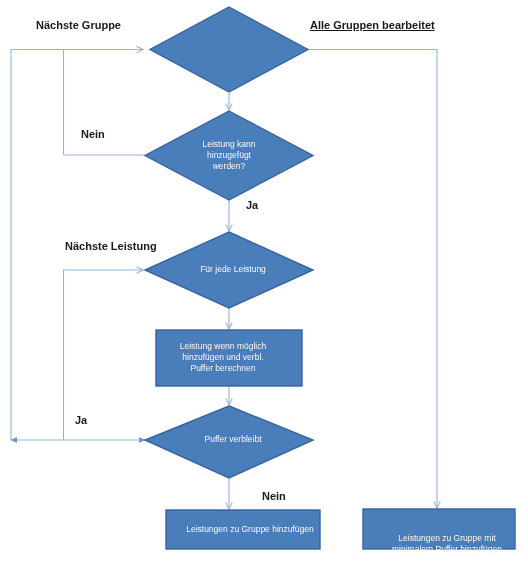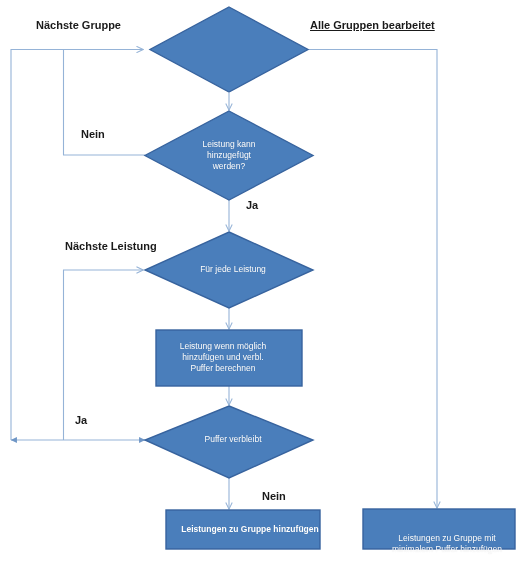--- a/index.html
+++ b/index.html
@@ -85,21 +85,21 @@
 werden?</div>
 
   <div class="node-label" style="left:159px;top:264px;width:148px;text-align:center;">Für jede Leistung</div>
 
   <div class="node-label" style="left:156px;top:341px;width:134px;">Leistung wenn möglich
 hinzufügen und verbl.
 Puffer berechnen</div>
 
   <div class="node-label" style="left:159px;top:434px;width:148px;">Puffer verbleibt</div>
 
-  <div class="node-label" style="left:166px;top:524px;width:168px;font-weight:bold;">Leistungen zu Gruppe hinzufügen</div>
+  <div class="node-label" style="left:166px;top:524px;width:168px;">Leistungen zu Gruppe hinzufügen</div>
 
   <div class="node-label" style="left:363px;top:517px;width:168px;margin-top:16px;">Leistungen zu Gruppe mit
 minimalem  Puffer hinzufügen</div>
 
   <div class="edge-label" style="left:36px;top:20px;">Nächste Gruppe</div>
 
   <div class="edge-label" style="left:310px;top:20px;text-decoration:underline;">Alle Gruppen bearbeitet</div>
 
   <div class="edge-label" style="left:81px;top:129px;">Nein</div>
 

